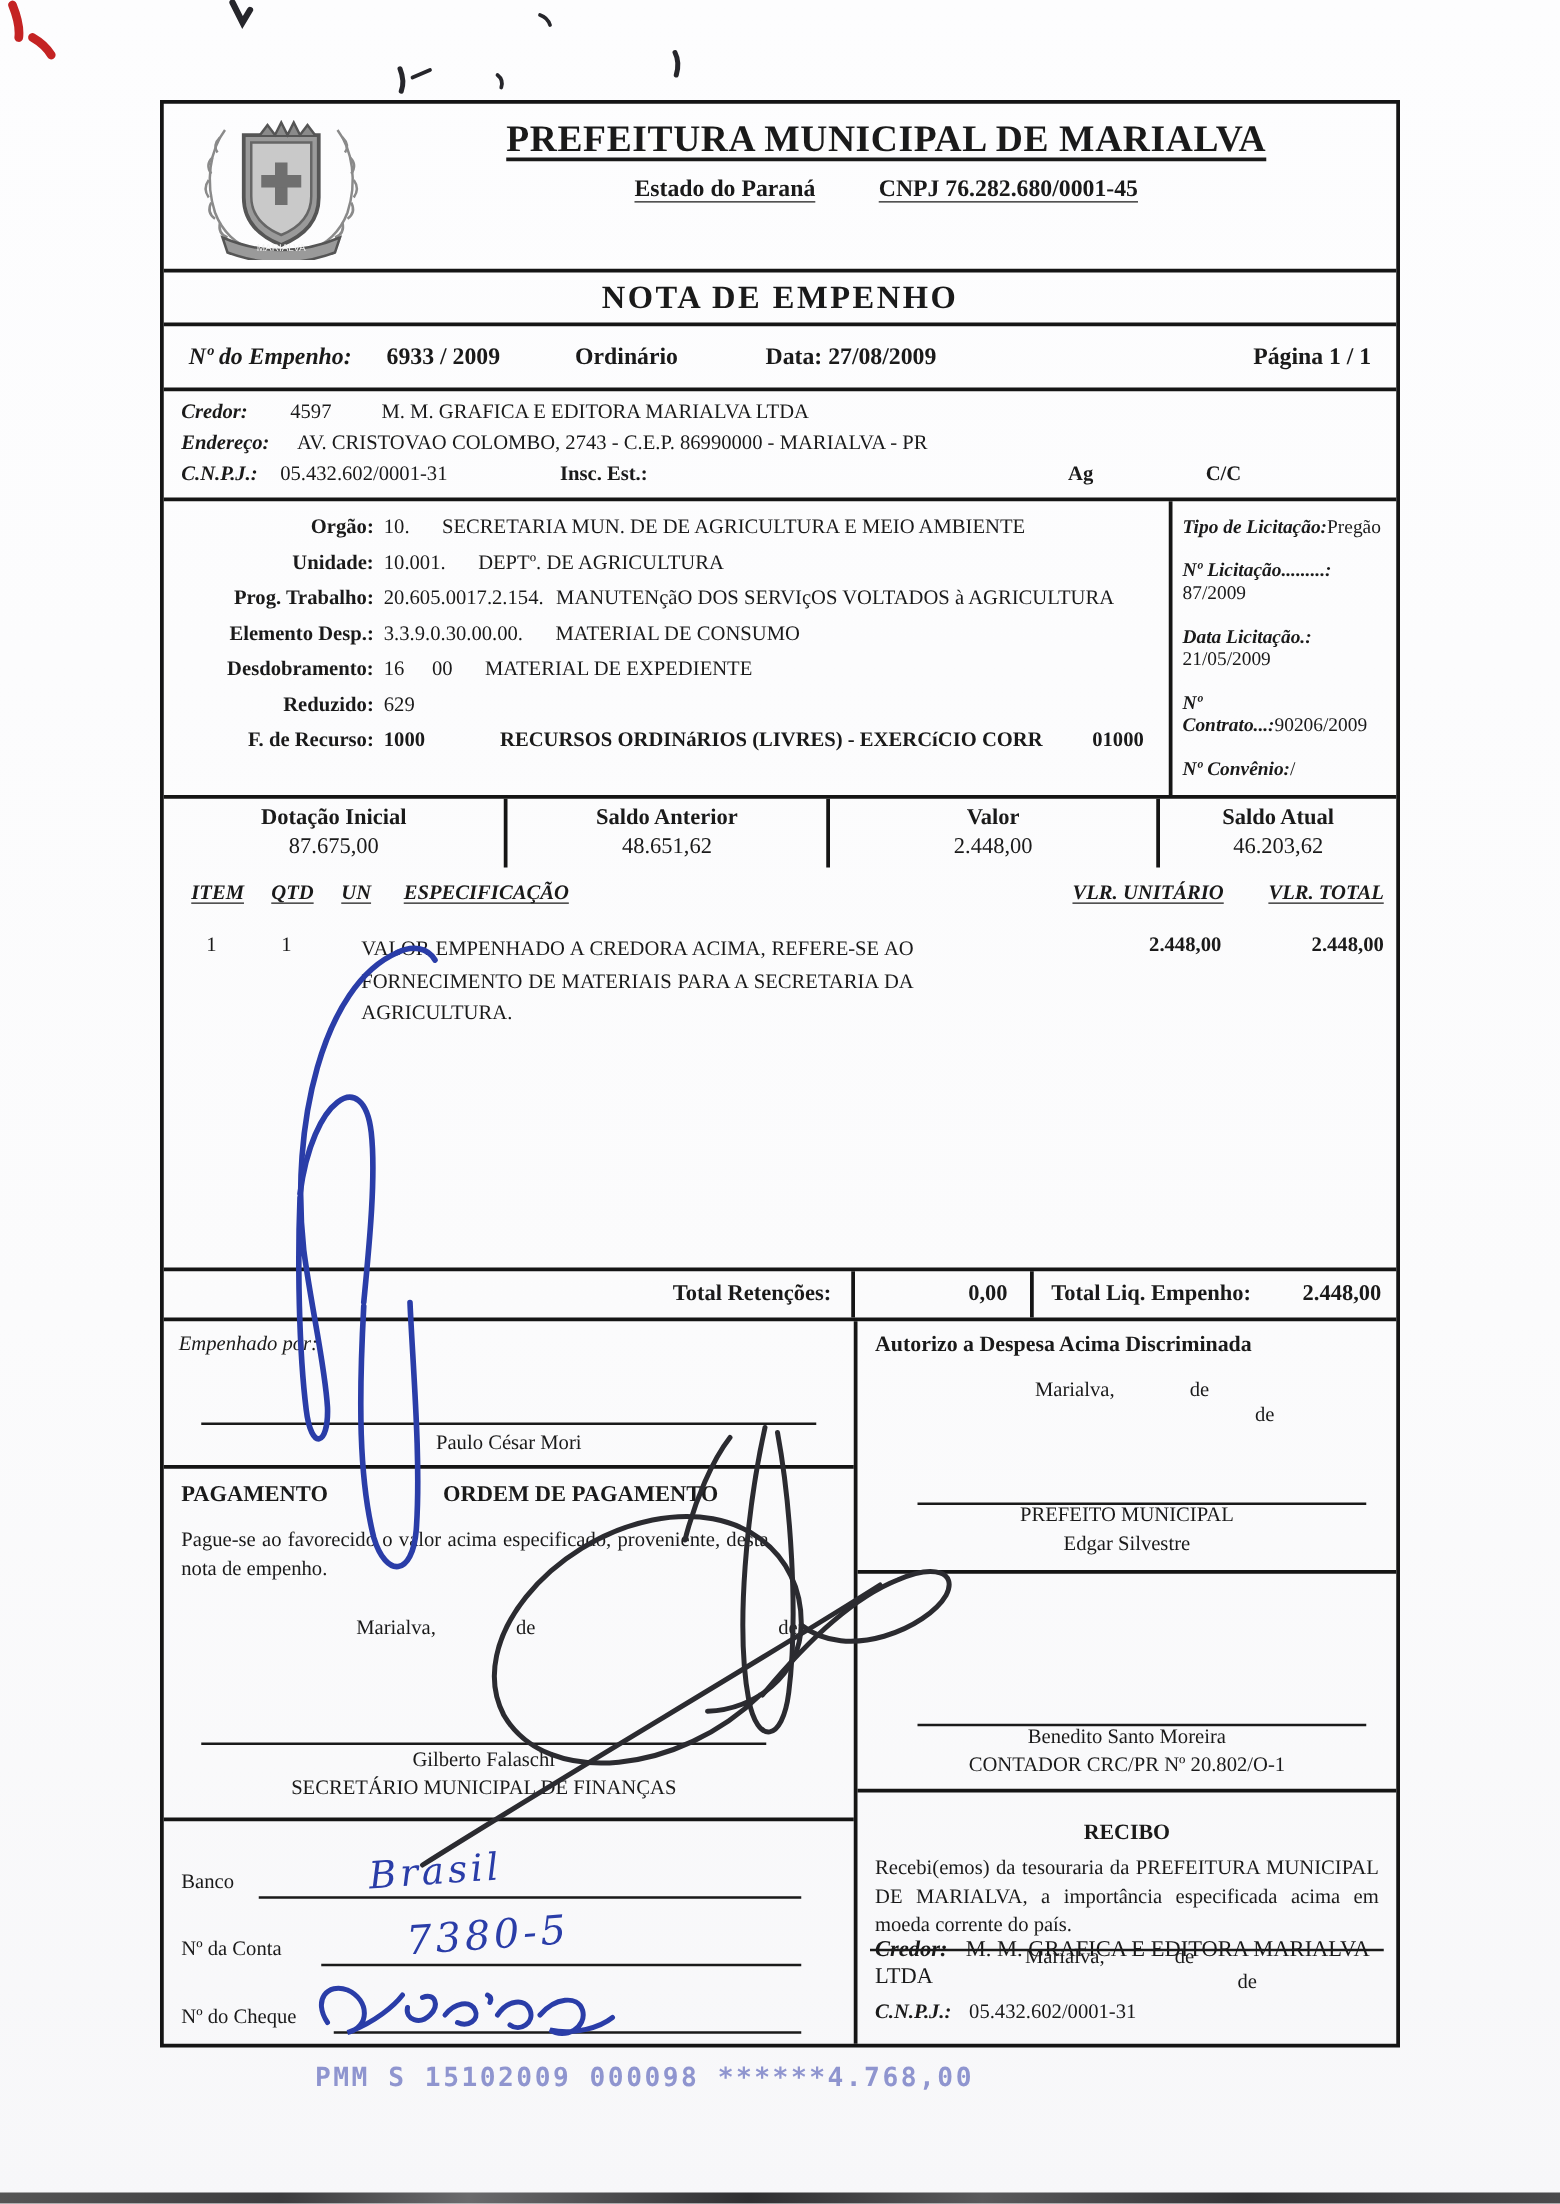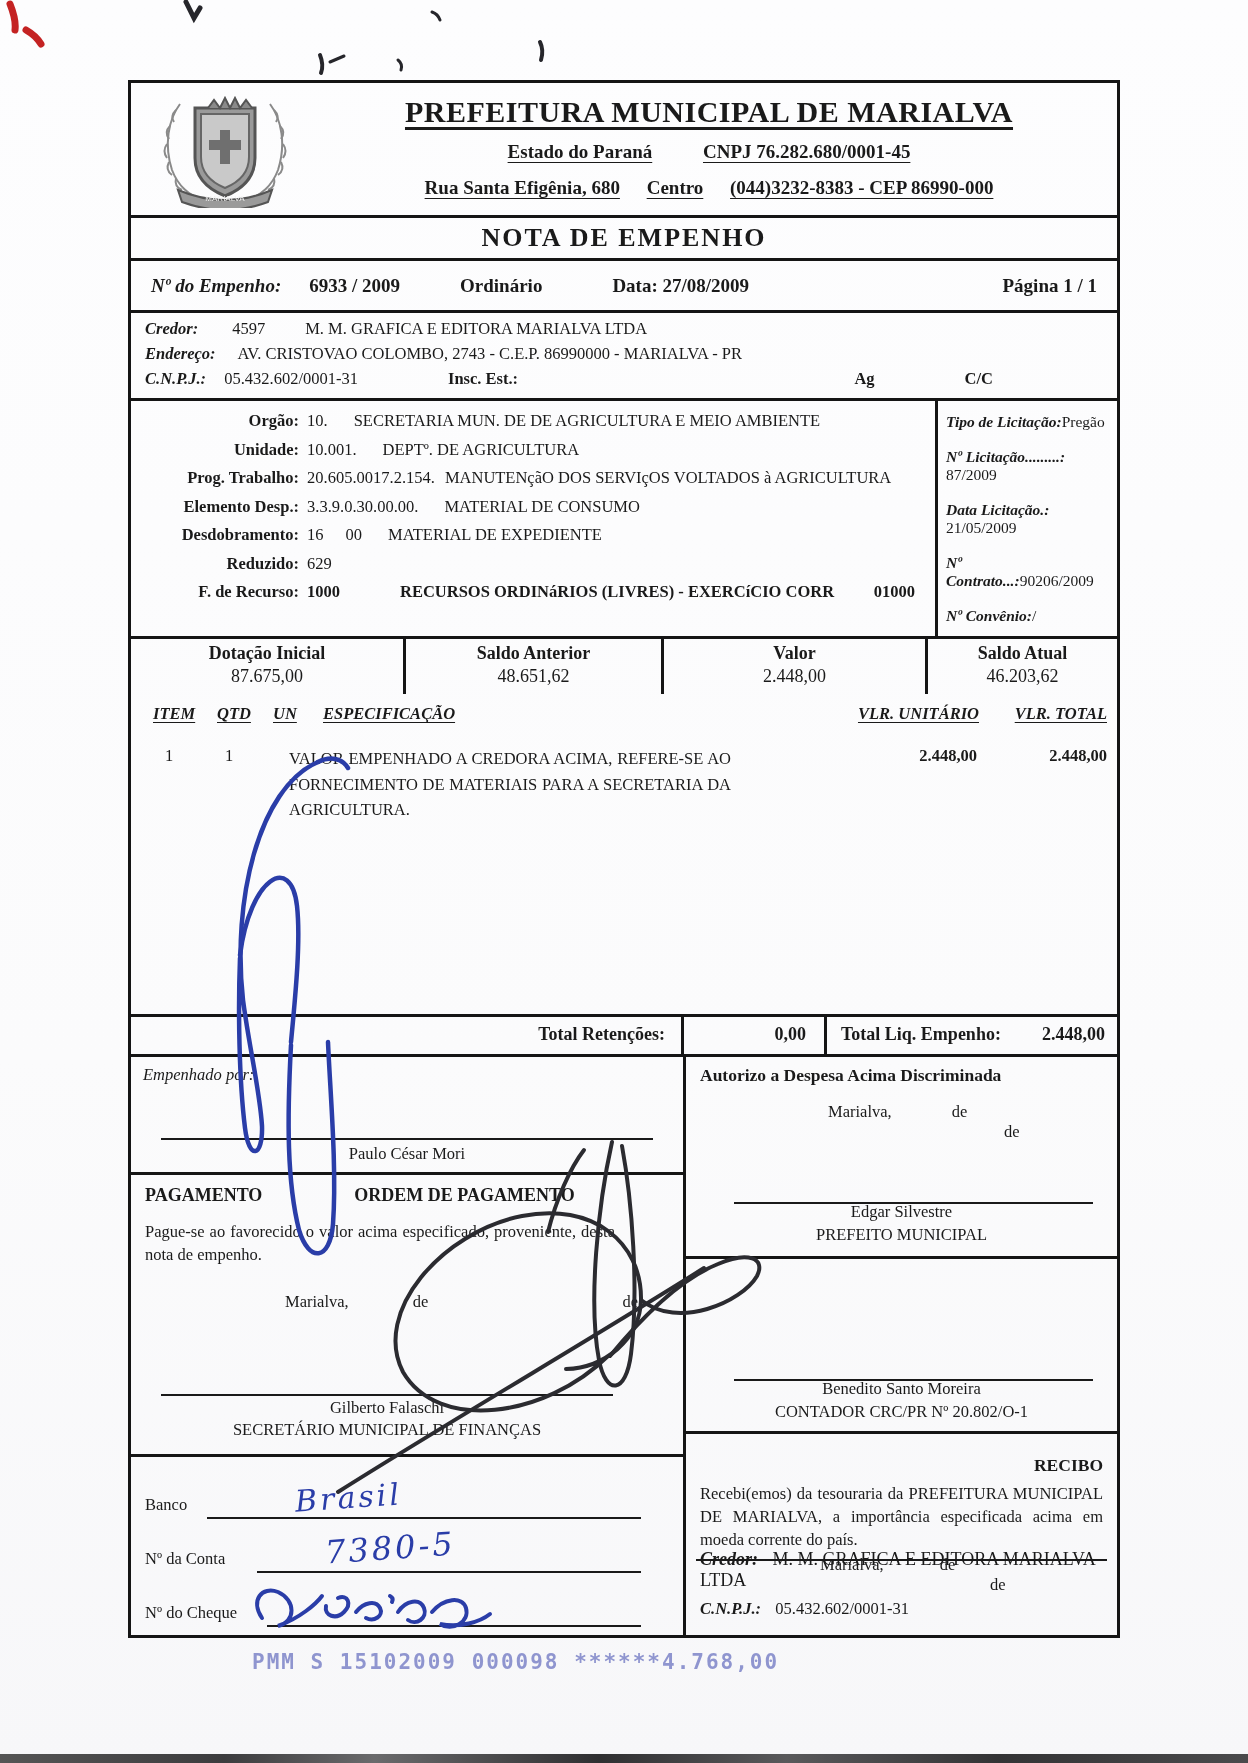--- a/index.html
+++ b/index.html
@@ -110,21 +110,21 @@
   .autorizo { height:202px; border-bottom:3px solid #151515; padding:8px 14px; font-size:16.5px; }
   .aut-title { font-weight:bold; font-size:17.5px; }
   .aut-city { margin-top:16px; margin-left:128px; }
   .aut-city .d1 { margin-left:56px; } .aut-city .d2 { margin-left:176px; }
   .aut-line { left:48px; right:24px; bottom:52px; }
   .aut-name { position:absolute; left:0; right:0; bottom:10px; line-height:1.35; }
   .contador { height:160px; border-bottom:3px solid #151515; }
   .cont-line { left:48px; right:24px; bottom:50px; }
   .cont-name { position:absolute; left:0; right:0; bottom:8px; line-height:1.35; }
   .recibo { flex:1; padding:6px 14px; font-size:16.5px; }
-  .rec-title { text-align:right; font-weight:bold; font-size:17.5px; }
+  .rec-title { text-align:center; font-weight:bold; font-size:17.5px; }
   .rec-text { margin-top:6px; text-align:justify; line-height:1.4; }
   .rec-city { margin-top:4px; margin-left:120px; }
   .rec-city .d1 { margin-left:52px; } .rec-city .d2 { margin-left:170px; }
   .rec-line { left:10px; right:10px; bottom:74px; }
   .rec-credor { position:absolute; left:14px; bottom:44px; font-size:18px; }
   .rec-cnpj { position:absolute; left:14px; bottom:16px; font-size:16.5px; }
   .rec-credor .v, .rec-cnpj .v { margin-left:10px; font-weight:normal; }
   
   .machine-line { position:absolute; left:252px; top:1650px;
     font-family:"DejaVu Sans Mono", monospace; font-size:21px; color:#8f95cf; letter-spacing:2px;font-weight:bold; }
@@ -156,25 +156,20 @@
           <path d="M28,100 q47,20 94,0 l-4,12 q-43,16 -86,0 Z" fill="#9a9a9a" stroke="#555" stroke-width="2"></path>
           <text x="75" y="111" font-size="8" text-anchor="middle" fill="#f2f2f2" font-family="Liberation Sans, sans-serif">MARIALVA</text>
         </svg>
       </div>
       <div class="hdr-text">
         <div class="hdr-title">PREFEITURA MUNICIPAL DE MARIALVA</div>
         <div class="hdr-line2">
           <span>Estado do Paraná</span><span class="sp1"></span>
           <span>CNPJ 76.282.680/0001-45</span>
         </div>
-        <div class="hdr-line3">
-          <span>Rua Santa Efigênia, 680</span><span class="sp2"></span>
-          <span>Centro</span><span class="sp2"></span>
-          <span>(044)3232-8383  -  CEP 86990-000</span>
-        </div>
       </div>
     </div>
 
     <div class="title-bar">NOTA DE EMPENHO</div>
 
     <div class="emp-row">
       <span class="lbl">Nº do Empenho:</span>
       <span class="v1">6933 / 2009</span>
       <span class="v2">Ordinário</span>
       <span class="v3">Data: 27/08/2009</span>
@@ -336,22 +331,22 @@
       <div class="b-right">
         <div class="cell autorizo">
           <div class="aut-title">Autorizo a Despesa Acima Discriminada</div>
           <div class="aut-city">
             <span>Marialva,</span>
             <span class="d1">de</span>
             <span class="d2">de</span>
           </div>
           <div class="sigline aut-line"></div>
           <div class="signame aut-name">
+            <div>PREFEITO MUNICIPAL</div>
             <div>Edgar Silvestre</div>
-            <div>PREFEITO MUNICIPAL</div>
           </div>
         </div>
         <div class="cell contador">
           <div class="sigline cont-line"></div>
           <div class="signame cont-name">
             <div>Benedito Santo Moreira</div>
             <div>CONTADOR CRC/PR Nº 20.802/O-1</div>
           </div>
         </div>
         <div class="cell recibo">

